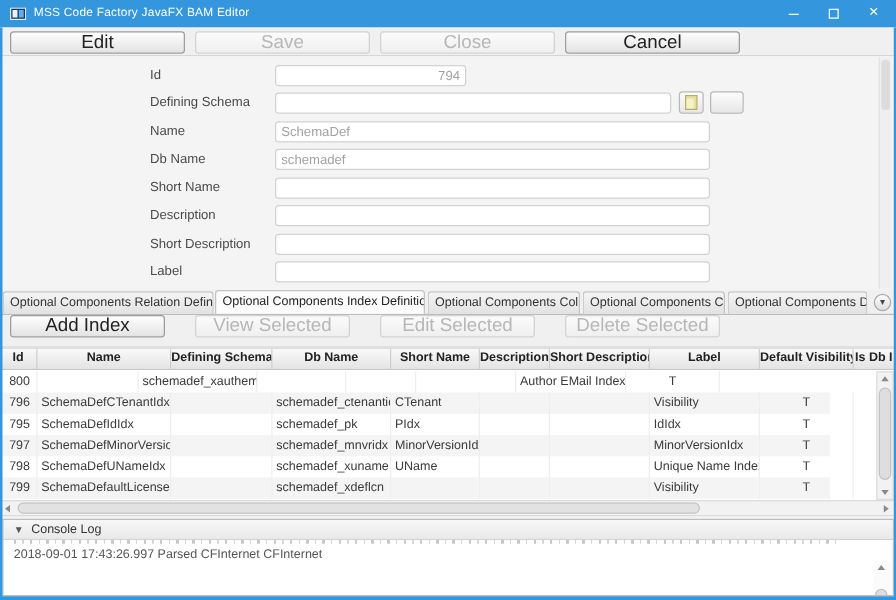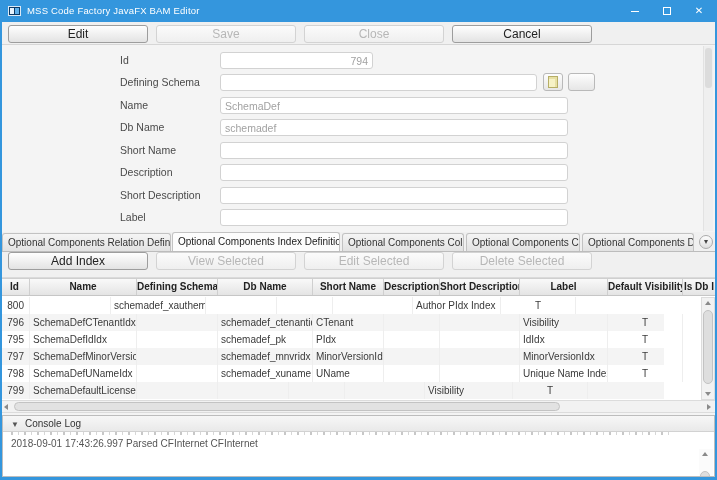--- a/index.html
+++ b/index.html
@@ -14,21 +14,21 @@
   .app-icon .pane2 { position:absolute; left:6px; top:1px; width:4px; height:6px; background:#5fb0ea; }
   .title-text { position:absolute; left:27px; top:0; line-height:22px; font-size:9.5px; color:#ffffff; letter-spacing:.2px; white-space:nowrap; }
   .win-controls { position:absolute; right:2px; top:0; height:22px; display:flex; }
   .win-btn { width:32px; height:22px; position:relative; cursor:default; }
   .win-btn .bar { position:absolute; left:12px; top:11px; width:8px; height:1px; background:#fff; }
   .win-btn .box { position:absolute; left:12px; top:7px; width:8px; height:8px; border:1px solid #fff; }
   .win-btn .x { position:absolute; width:100%; text-align:center; top:0; line-height:22px; color:#fff; font-size:10px; }
 
   
   .action-bar { position:absolute; left:0; top:22px; width:717px; height:23px; background:#f0f0f0; border-bottom:1px solid #d6d6d6; }
-  .btn { position:absolute; height:18px; border-radius:3px; font-size:12px; text-align:center; line-height:16px;
+  .btn { position:absolute; height:18px; border-radius:3px; font-size:15px; text-align:center; line-height:16px;
          background:linear-gradient(#fefefe,#e3e3e3); border:1px solid #9d9d9d; color:#222; cursor:pointer; }
   .btn.disabled { background:linear-gradient(#fbfbfb,#efefef); border:1px solid #d3d3d3; color:#b7b7b7; }
   .action-bar .btn { top:3px; width:140px; }
   .ab-0 { left:8px; } .ab-1 { left:156px; } .ab-2 { left:304px; } .ab-3 { left:452px; }
 
   
   .form-panel { position:absolute; left:2px; top:45px; width:713px; height:187px; background:#f4f4f4; }
   .f-label { position:absolute; left:118px; width:100px; font-size:10.5px; color:#4a4a4a; line-height:17px; white-space:nowrap; }
   .f-input { position:absolute; left:218px; height:17px; background:#fff; border:1px solid #d2d2d2; border-radius:3px;
              font-family:"Liberation Sans",sans-serif; font-size:10.5px; color:#a2a2a2; padding:0 4px; outline:none; }
@@ -44,21 +44,21 @@
   .tab { position:absolute; bottom:0; height:18px; background:linear-gradient(#f5f5f5,#e2e2e2); border:1px solid #c2c2c2;
          border-bottom:none; border-radius:3px 3px 0 0; font-size:10px; color:#333; line-height:17px; text-align:center;
          white-space:nowrap; overflow:hidden; padding:0 5px; cursor:pointer; }
   .tab.active { height:19px; background:#fcfcfc; color:#222; z-index:2; line-height:18px; }
   .tab-overflow { position:absolute; right:4px; top:3px; width:14px; height:14px; border-radius:50%;
                   background:linear-gradient(#fdfdfd,#dedede); border:1px solid #ababab; font-size:8px; line-height:12px;
                   text-align:center; color:#444; cursor:pointer; }
 
   
   .index-toolbar { position:absolute; left:0; top:252px; width:717px; height:26px; background:#f0f0f0; border-bottom:1px solid #dadada; }
-  .index-toolbar .btn { top:0; width:140px; }
+  .index-toolbar .btn { top:0; width:124px; }
 
   
   .table { position:absolute; left:0; top:278px; width:717px; height:122px; background:#fff; overflow:hidden; border-top:1px solid #cfcfcf; }
   .thead { position:absolute; left:0; top:0; width:717px; height:17px; display:flex;
            background:linear-gradient(#f9f9f9,#e4e4e4); border-bottom:1px solid #c6c6c6; }
   .th { font-size:10px; font-weight:bold; color:#222; text-align:center; line-height:16px; border-right:1px solid #cfcfcf;
         white-space:nowrap; overflow:hidden; flex:none; }
   .trow { position:absolute; left:0; width:664px; height:17px; display:flex; cursor:pointer; }
   .trow.odd { background:#f4f4f4; }
   .td { font-size:10px; color:#3a3a3a; line-height:17px; padding:0 3px; white-space:nowrap; overflow:hidden;
@@ -193,21 +193,21 @@
       <div class="th c9">Is Db I</div>
     </div>
 
     <div class="trow" style="top:18px;">
       <div class="td num c0">800</div>
       <div class="td c2"></div>
       <div class="td c3">schemadef_xauthem</div>
       <div class="td c4"></div>
       <div class="td c5"></div>
       <div class="td c6"></div>
-      <div class="td c7">Author PIdx Index</div>
+      <div class="td c7">Author EMail Index</div>
       <div class="td ctr c8">T</div>
       <div class="td c9"></div>
     </div>
     <div class="trow odd" style="top:35px;">
       <div class="td num c0">796</div>
       <div class="td c1">SchemaDefCTenantIdx</div>
       <div class="td c2"></div>
       <div class="td c3">schemadef_ctenantidx</div>
       <div class="td c4">CTenant</div>
       <div class="td c5"></div>
@@ -249,20 +249,21 @@
       <div class="td c5"></div>
       <div class="td c6"></div>
       <div class="td c7">Unique Name Index</div>
       <div class="td ctr c8">T</div>
       <div class="td c9"></div>
     </div>
     <div class="trow odd" style="top:103px;">
       <div class="td num c0">799</div>
       <div class="td c1">SchemaDefaultLicenseIdx</div>
       <div class="td c2"></div>
+      <div class="td c3">schemadef_xdeflcn</div>
       <div class="td c4"></div>
       <div class="td c5"></div>
       <div class="td c6"></div>
       <div class="td c7">Visibility</div>
       <div class="td ctr c8">T</div>
       <div class="td c9"></div>
     </div>
 
     <div class="vscroll table-vscroll">
       <div class="arrow" style="top:0;">

